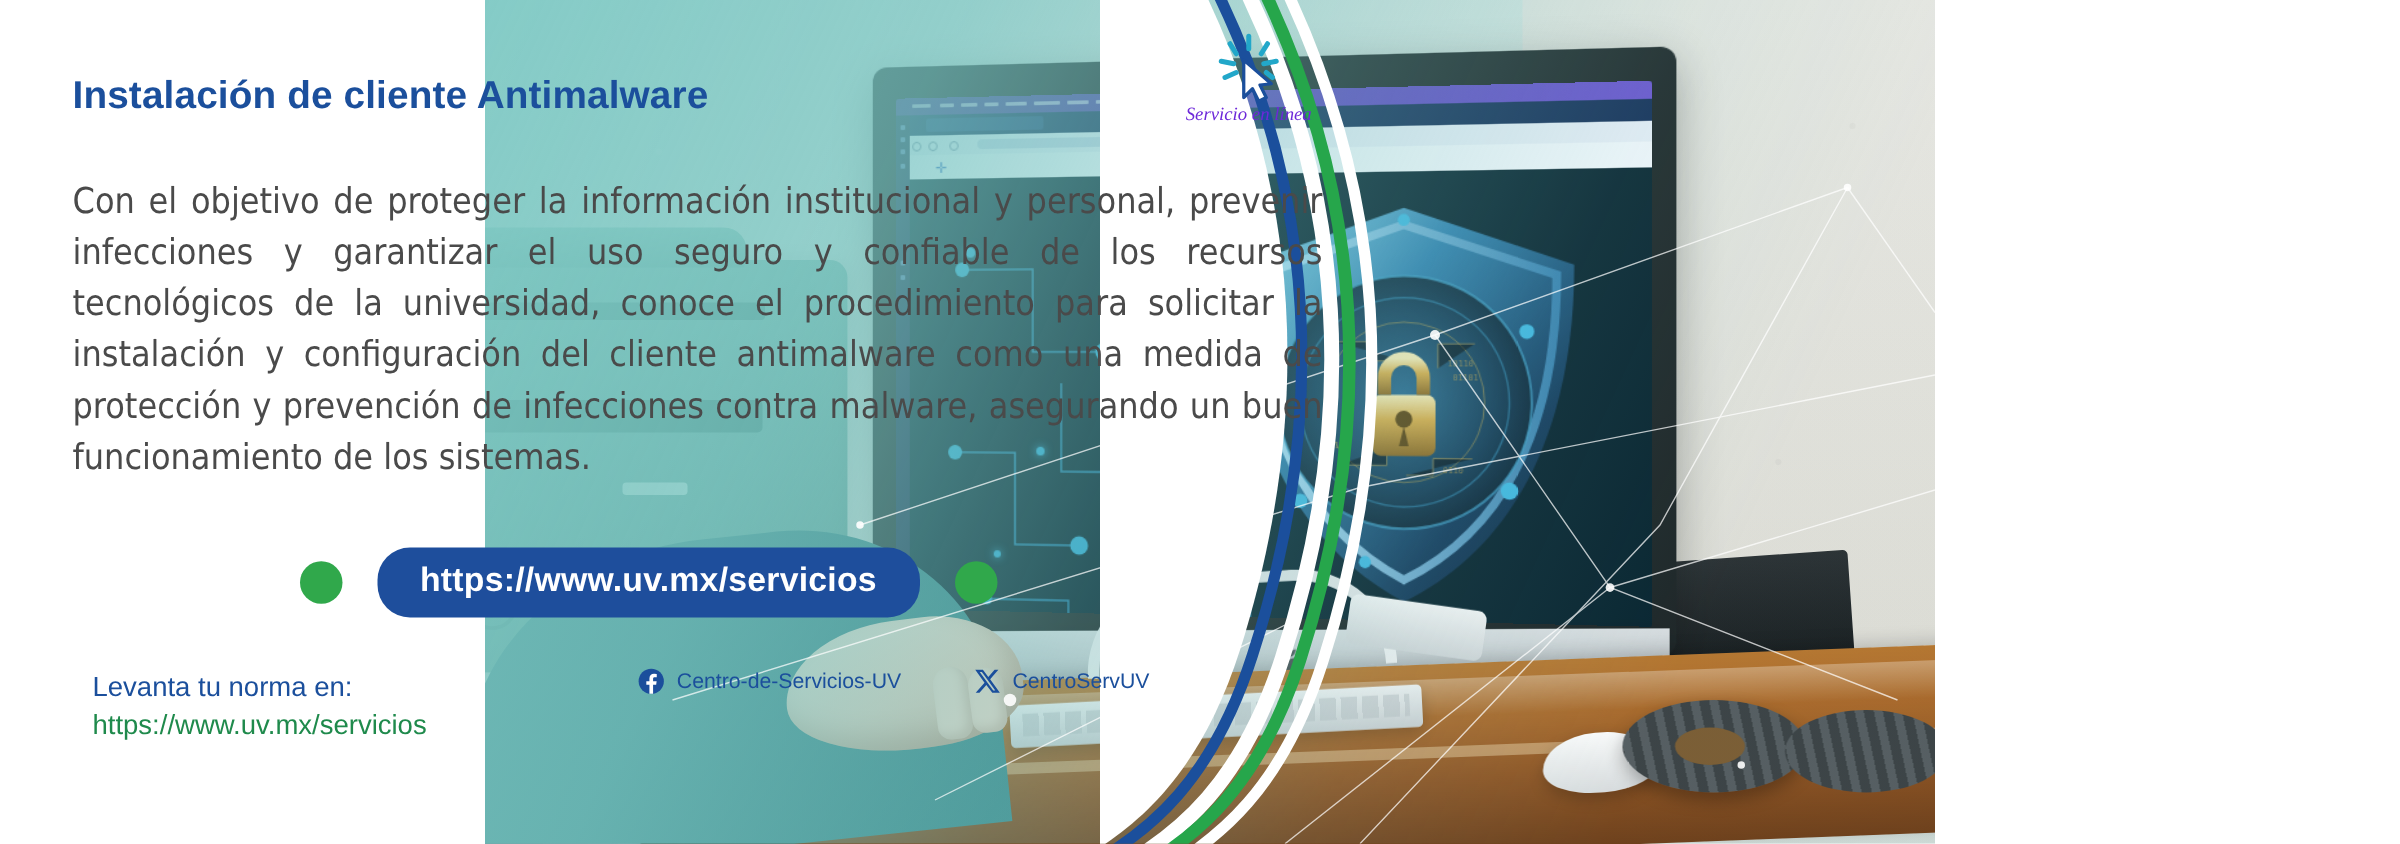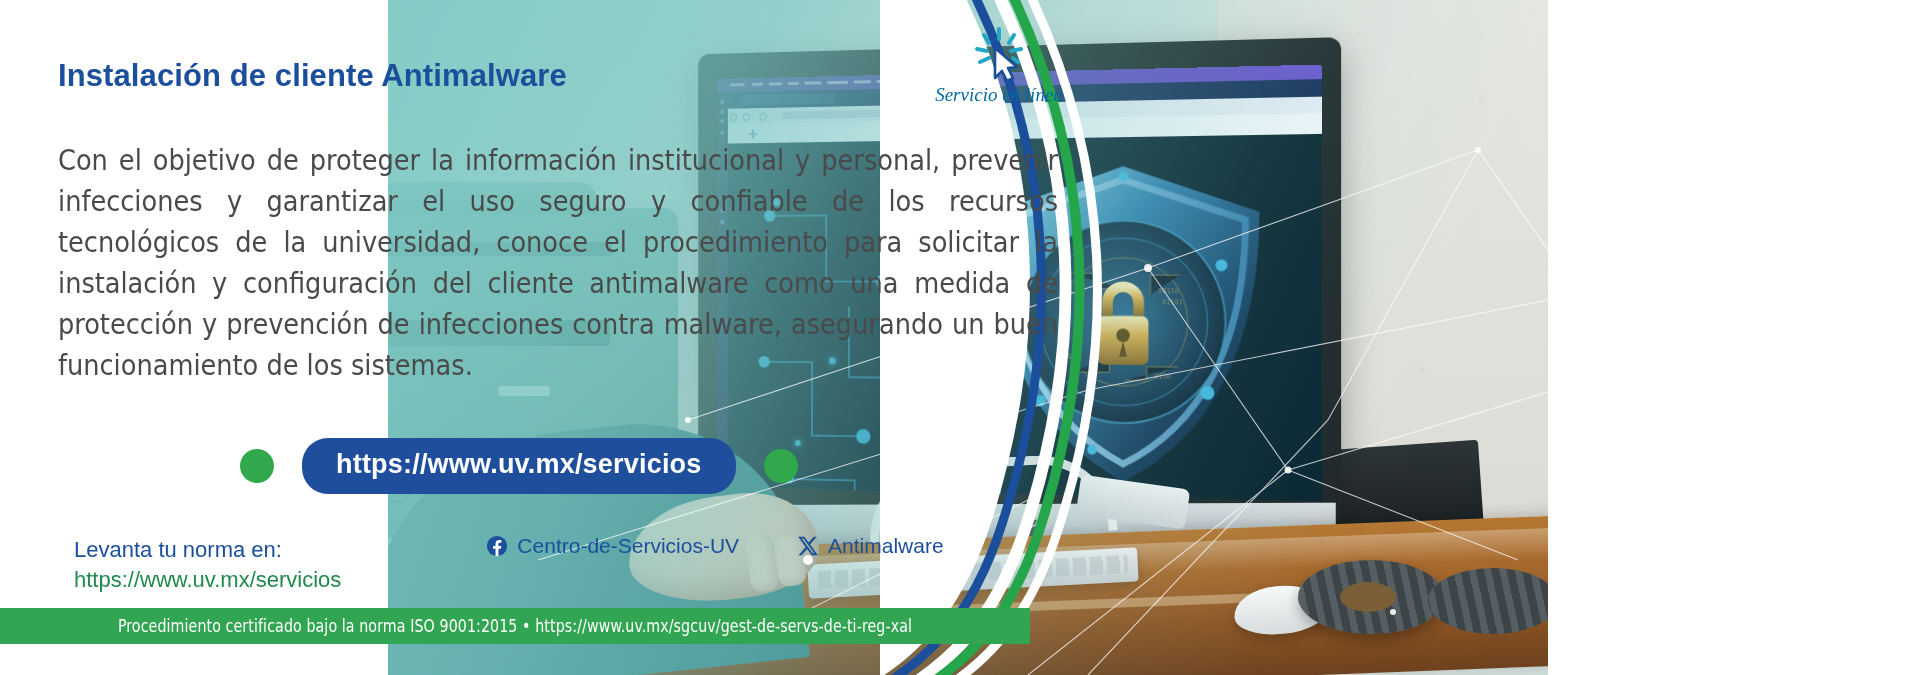--- a/index.html
+++ b/index.html
@@ -15,21 +15,21 @@
   .page-title{
     position:absolute;left:58px;top:58px;
     font-size:31px;font-weight:bold;color:#1b4f9c;
     letter-spacing:.1px;white-space:nowrap;
   }
 
   
   .online-service{position:absolute;left:926px;top:26px;width:146px;text-align:center;}
   .online-service .cursor-wrap{display:block;height:56px;}
   .online-service .caption{
-    display:block;font-size:19px;font-style:italic;color:#0369a1;
+    display:block;font-size:15px;font-style:italic;color:#6d28d9;
     font-family:"Liberation Serif",serif;margin-top:2px;white-space:nowrap;
   }
 
   
   .body-copy{
     position:absolute;left:58px;top:140px;width:1000px;
     font-size:28.5px;line-height:41px;color:#4a4a4a;
     text-align:justify;text-justify:inter-word;
     font-family:"DejaVu Sans","Liberation Sans",sans-serif;
     font-stretch:condensed;
@@ -48,21 +48,21 @@
   
   .ticket-block{position:absolute;left:74px;top:535px;line-height:30px;white-space:nowrap;}
   .ticket-label{font-size:22px;color:#1b4f9c;display:block;}
   .ticket-url{font-size:22px;color:#1f8a4c;display:block;}
 
   
   .social-block{position:absolute;left:400px;top:530px;width:630px;text-align:center;}
   .social-head{font-size:24.5px;color:#1b4f9c;white-space:nowrap;display:block;line-height:32px;}
   .social-links{display:flex;justify-content:center;align-items:center;gap:58px;margin-top:4px;}
   .social-item{display:flex;align-items:center;gap:9px;cursor:pointer;}
-  .social-item .label{font-size:21px;color:#1b4f9c;white-space:nowrap;}
+  .social-item .label{font-size:17px;color:#1b4f9c;white-space:nowrap;}
 
   
   .footer-bar{
     position:absolute;left:0;top:608px;width:1030px;height:36px;
     background:#31a552;display:flex;align-items:center;justify-content:center;
   }
   .footer-text{
     color:#ffffff;font-size:17px;white-space:nowrap;letter-spacing:.1px;
     font-family:"DejaVu Sans","Liberation Sans",sans-serif;font-stretch:condensed;
     transform:scaleX(.93);transform-origin:center;
@@ -441,22 +441,19 @@
           <svg width="22" height="22" viewBox="0 0 24 24">
             <circle cx="12" cy="12" r="11" fill="#1b4f9c"></circle>
             <path fill="#ffffff" d="M13.6 23v-8h2.7l.4-3.1h-3.1V9.9c0-.9.25-1.5 1.55-1.5h1.65V5.6A22 22 0 0 0 14.4 5.5c-2.4 0-4 1.45-4 4.1v2.3H7.7V15h2.7v8z"></path>
           </svg>
           <span class="label">Centro-de-Servicios-UV</span>
         </div>
         <div class="social-item">
           <svg width="22" height="22" viewBox="0 0 24 24">
             <path fill="#1b4f9c" d="M18.2 2h3.3l-7.2 8.3L22.8 22h-6.6l-5.2-6.8L5 22H1.7l7.7-8.8L1.3 2H8l4.7 6.2zm-1.2 18h1.8L7.1 3.9H5.2z"></path>
           </svg>
-          <span class="label">Antimalware</span>
+          <span class="label">CentroServUV</span>
         </div>
       </div>
     </div>
 
-    <div class="footer-bar">
-      <span class="footer-text">Procedimiento certificado bajo la norma ISO 9001:2015 • https://www.uv.mx/sgcuv/gest-de-servs-de-ti-reg-xal</span>
-    </div>
   </div>
 </div>
 
 </body></html>

